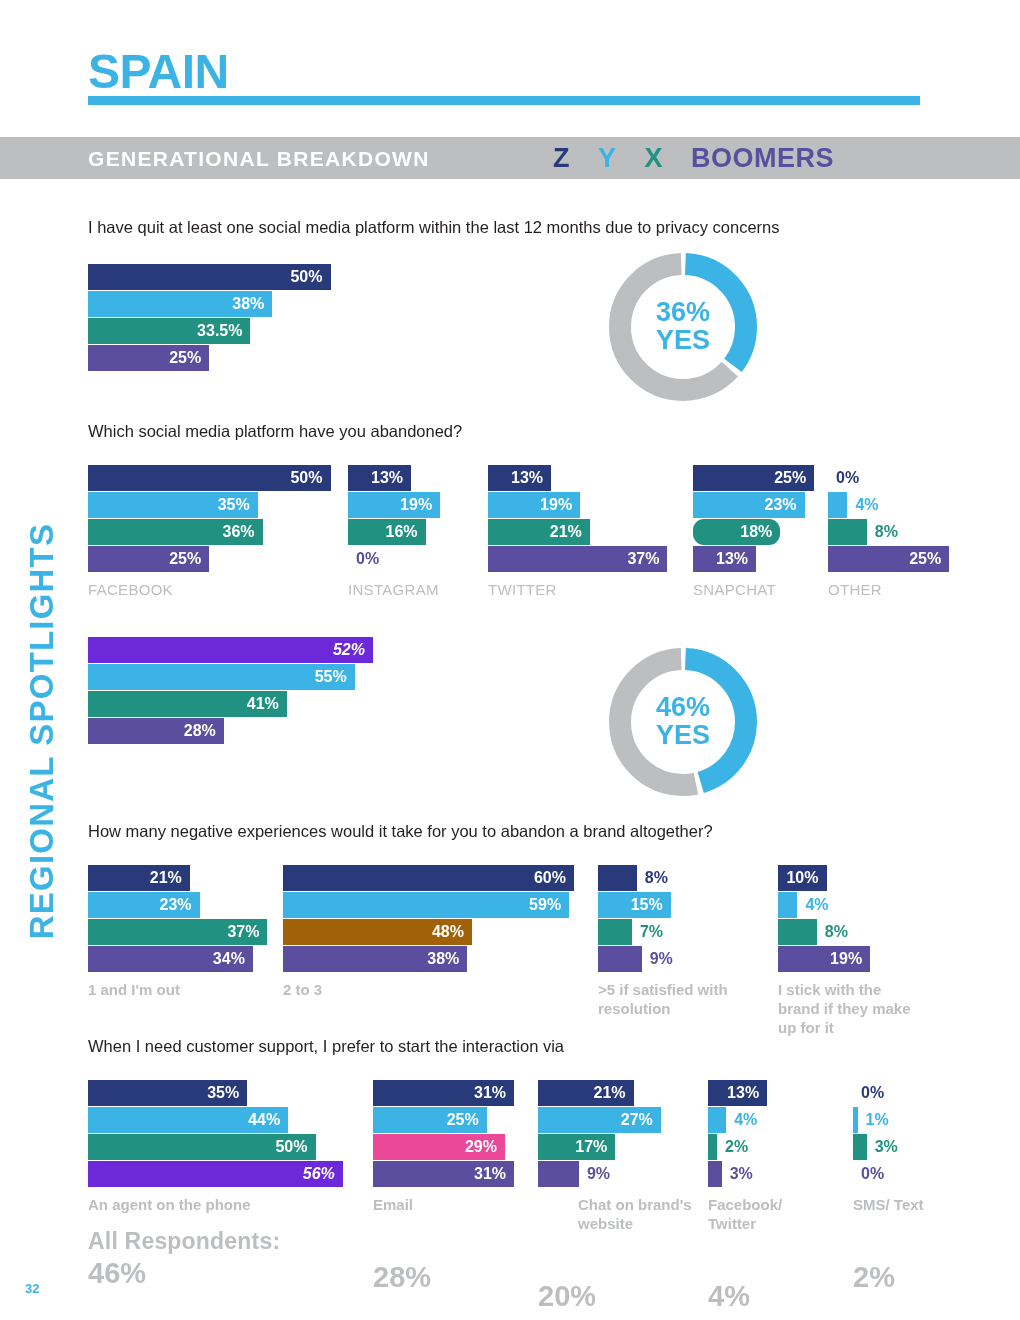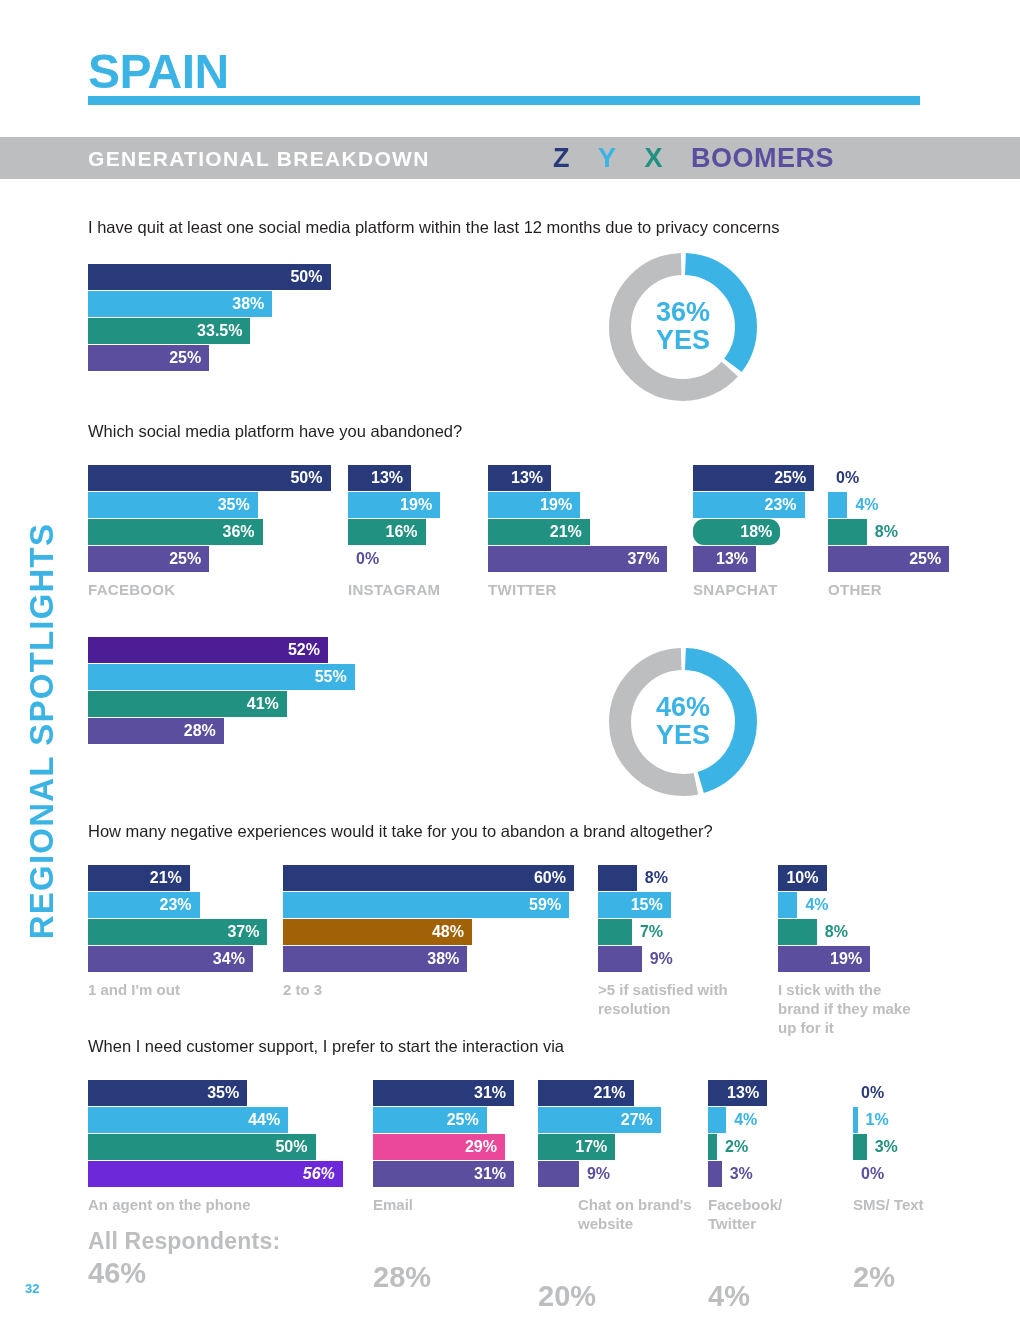--- a/index.html
+++ b/index.html
@@ -111,21 +111,21 @@
     white-space: nowrap;
   }
   .cat-label {
     margin-top: 9px;
     color: #BCBEC0;
     font-size: 15px;
     font-weight: bold;
     line-height: 1.25;
   }
   .cat-label.plain {
-    font-weight: bold;
+    font-weight: normal;
     letter-spacing: 0.3px;
   }
 
   
   .donut-wrap { position: absolute; }
   .donut { position: relative; }
   .donut-center {
     position: absolute;
     inset: 0;
     display: flex;
@@ -335,21 +335,21 @@
             </div>
           </div>
           <div class="cat-label plain" style="width: 145px;">OTHER</div>
         </div>
       </div>
   </div>
 
   <div class="section" style="top:611px;width:880px;">
     <div id="q3-bars" style="position:relative;margin-top:26px;">
         <div class="bar-row">
-          <div class="bar" style="width: 240px; background: #4c1d95;">
+          <div class="bar" style="width: 285px; background: #6d28d9; font-style: italic;">
             <span class="bar-value-in">52%</span>
           </div>
         </div>
         <div class="bar-row">
           <div class="bar" style="width: 266.75px; background: rgb(59, 180, 229);">
             <span class="bar-value-in">55%</span>
           </div>
         </div>
         <div class="bar-row">
           <div class="bar" style="width: 198.85px; background: rgb(33, 145, 129);">

